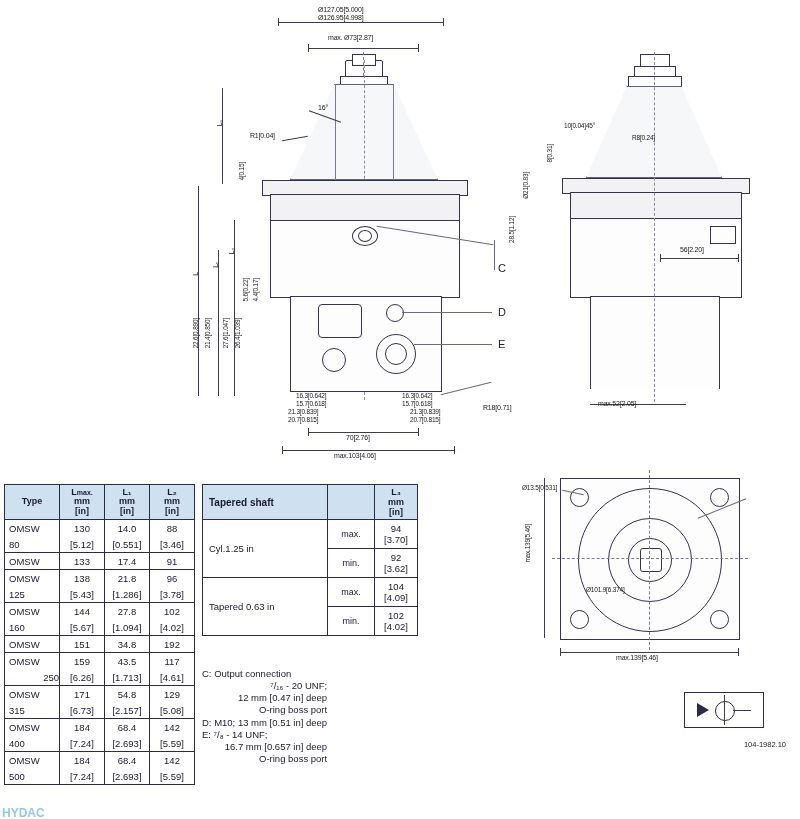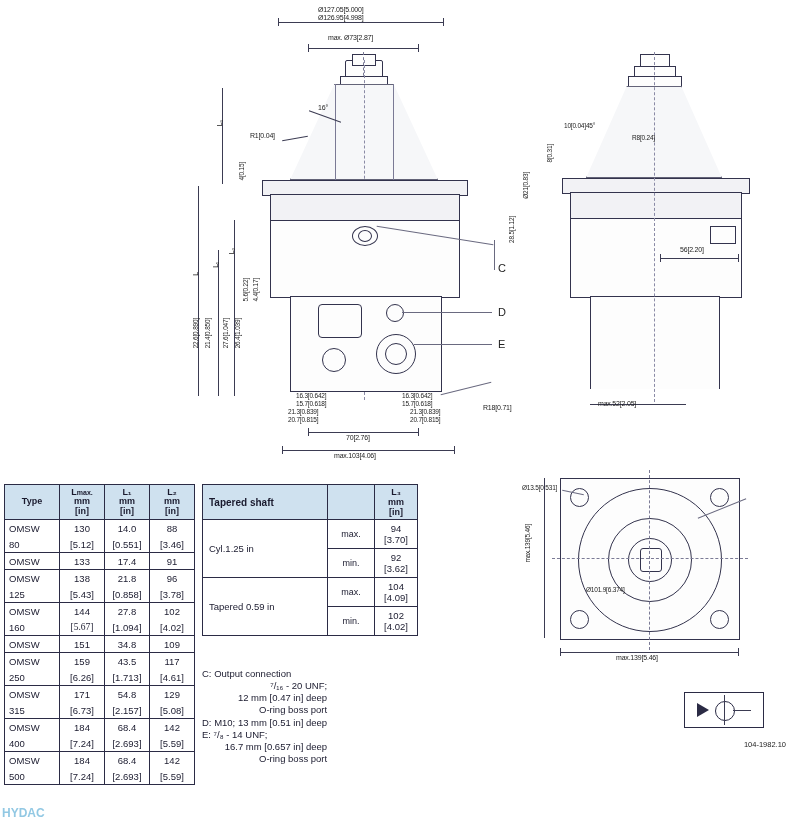--- a/index.html
+++ b/index.html
@@ -271,49 +271,49 @@
         </tr>
         <tr>
           <td class="t" style="border-bottom:0;">OMSW</td>
           <td style="border-bottom:0;">138</td>
           <td style="border-bottom:0;">21.8</td>
           <td style="border-bottom:0;">96</td>
         </tr>
         <tr>
           <td class="t" style="border-top:0;">125</td>
           <td style="border-top:0;">[5.43]</td>
-          <td style="border-top:0;">[0.858]</td>
+          <td style="border-top:0;">[1.286]</td>
           <td style="border-top:0;">[3.78]</td>
         </tr>
         <tr>
           <td class="t" style="border-bottom:0;">OMSW</td>
           <td style="border-bottom:0;">144</td>
           <td style="border-bottom:0;">27.8</td>
           <td style="border-bottom:0;">102</td>
         </tr>
         <tr>
           <td class="t" style="border-top:0;">160</td>
-          <td style="border-top:0;font-family:Liberation Serif, serif;">[5.67]</td>
+          <td style="border-top:0;">[5.67]</td>
           <td style="border-top:0;">[1.094]</td>
           <td style="border-top:0;">[4.02]</td>
         </tr>
         <tr>
           <td class="t" style="border-bottom:0;">OMSW</td>
           <td style="border-bottom:0;">151</td>
           <td style="border-bottom:0;">34.8</td>
-          <td style="border-bottom:0;">109</td>
+          <td style="border-bottom:0;">192</td>
         </tr>
         <tr>
           <td class="t" style="border-bottom:0;">OMSW</td>
           <td style="border-bottom:0;">159</td>
           <td style="border-bottom:0;">43.5</td>
           <td style="border-bottom:0;">117</td>
         </tr>
         <tr>
-          <td class="t" style="border-top:0;">250</td>
+          <td class="t" style="border-top:0;text-align:right;">250</td>
           <td style="border-top:0;">[6.26]</td>
           <td style="border-top:0;">[1.713]</td>
           <td style="border-top:0;">[4.61]</td>
         </tr>
         <tr>
           <td class="t" style="border-bottom:0;">OMSW</td>
           <td style="border-bottom:0;">171</td>
           <td style="border-bottom:0;">54.8</td>
           <td style="border-bottom:0;">129</td>
         </tr>
@@ -372,21 +372,21 @@
           </td>
         </tr>
         <tr>
           <td class="mx">min.</td>
           <td>
             <div>92</div>
             <div>[3.62]</div>
           </td>
         </tr>
         <tr>
-          <td class="os" rowspan="2">Tapered 0.59 in</td>
+          <td class="os" rowspan="2">Tapered 0.63 in</td>
           <td class="mx">max.</td>
           <td style="border-bottom:0;padding-bottom:0;">
             <div>104</div>
             <div>[4.09]</div>
           </td>
         </tr>
         <tr>
           <td class="mx">min.</td>
           <td>
             <div>102</div>

